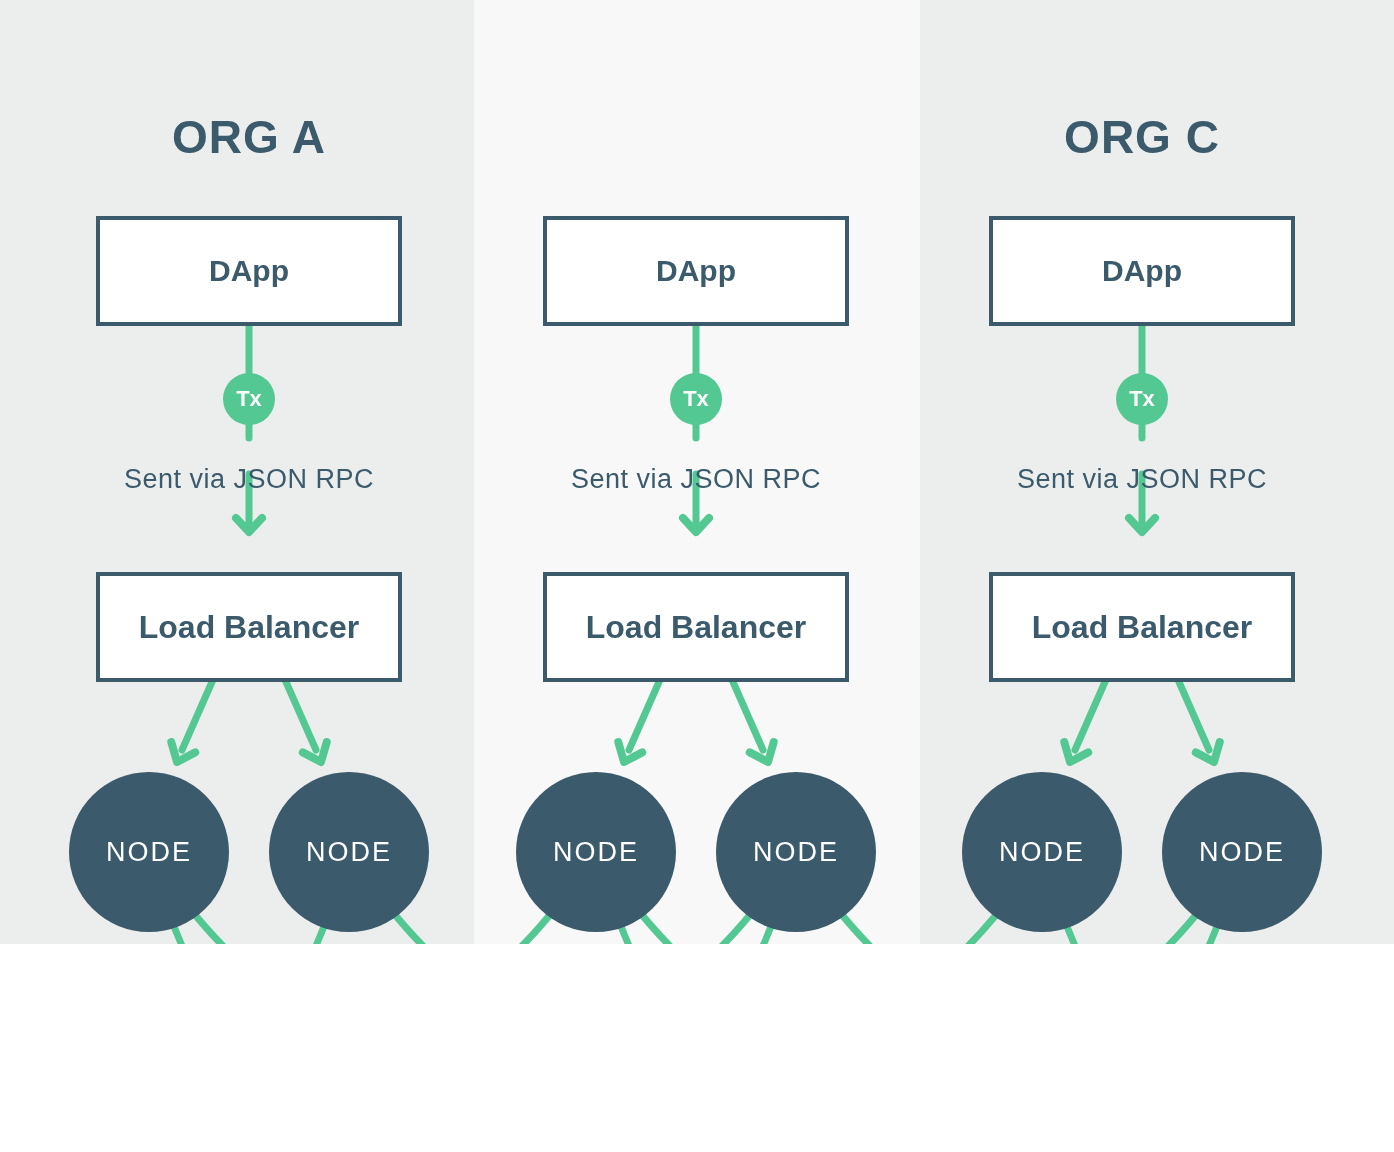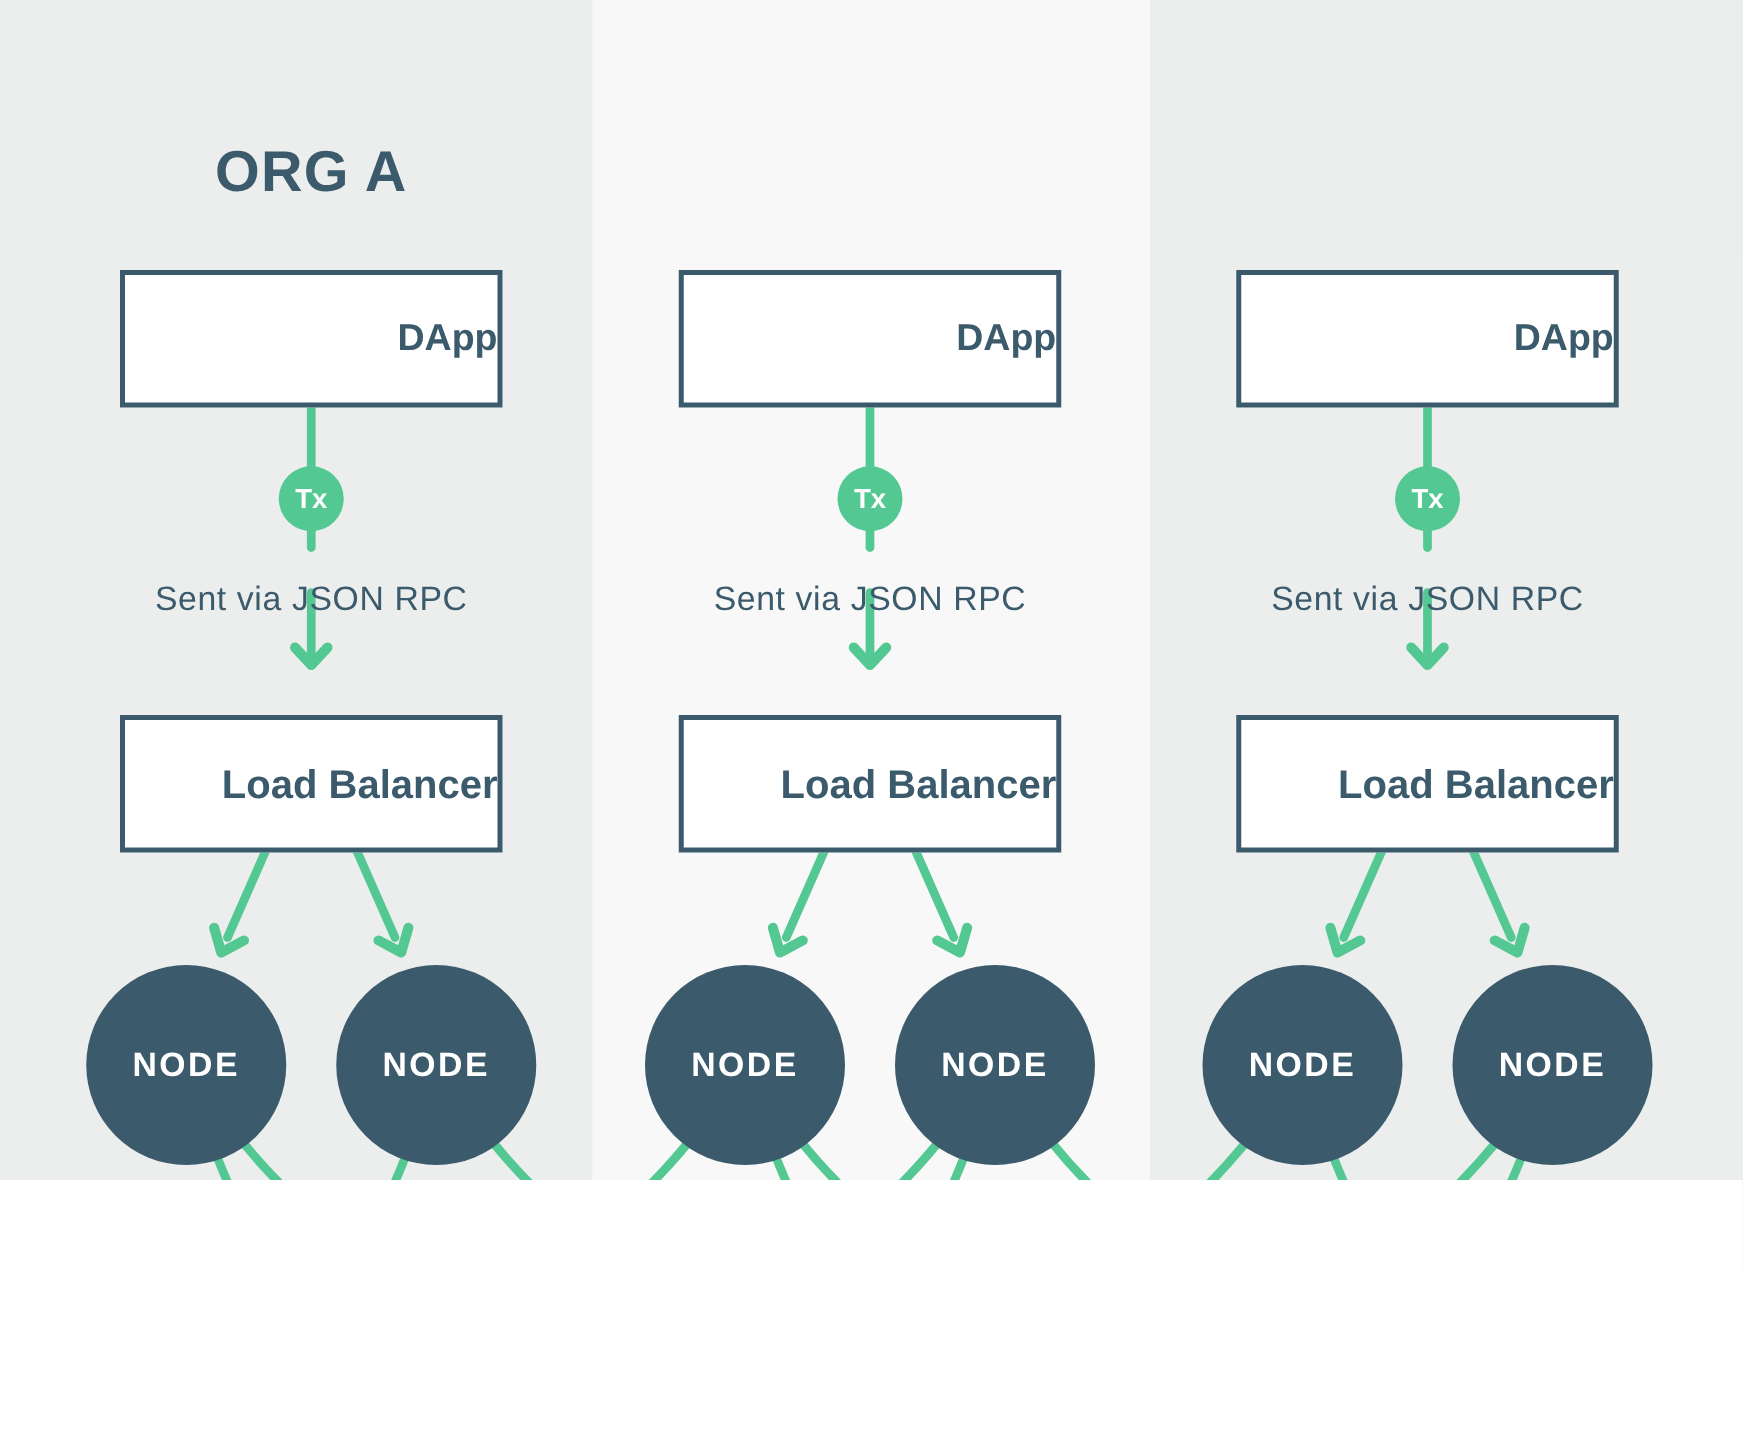--- a/index.html
+++ b/index.html
@@ -41,42 +41,42 @@
 
   .org-title {
     position: absolute; top: 110px; width: 100%; margin: 0;
     text-align: center; font-size: 46px; font-weight: bold;
     letter-spacing: 1px; color: var(--navy);
   }
   .box {
     position: absolute; left: 50%; transform: translateX(-50%);
     width: 306px; height: 110px; box-sizing: border-box;
     background: var(--box-fill); border: 4px solid var(--navy);
-    display: flex; align-items: center; justify-content: flex-end;
+    display: flex; align-items: center; justify-content: center;
     color: var(--navy); font-weight: bold;
   }
   .box-dapp { top: 216px; font-size: 30px; }
   .box-lb   { top: 572px; font-size: 32px; }
   .tx-badge {
     position: absolute; top: 373px; left: 50%; transform: translateX(-50%);
     width: 52px; height: 52px; border-radius: 50%;
     background: var(--green); color: #FFFFFF;
     font-size: 22px; font-weight: bold;
     display: flex; align-items: center; justify-content: center;
   }
   .rpc-label {
     position: absolute; top: 464px; width: 100%;
     text-align: center; font-size: 27px; letter-spacing: 0.5px;
     color: var(--navy);
   }
   .node {
     position: absolute; top: 772px;
     width: 160px; height: 160px; border-radius: 50%;
     background: var(--navy); color: var(--node-label);
-    font-size: 27px; font-weight: bold; letter-spacing: 2px;
+    font-size: 27px; font-weight: normal; letter-spacing: 2px;
     display: flex; align-items: center; justify-content: center;
   }
   .node-left  { left: calc(50% - 180px); }
   .node-right { left: calc(50% + 20px); }
 </style>
 </head>
 <body>
 
 <div class="canvas">
 
@@ -152,20 +152,21 @@
     </div>
     <div class="rpc-label">Sent via JSON RPC</div>
     <div class="box box-lb">
       <span>Load Balancer</span>
     </div>
     <div class="node node-left">NODE</div>
     <div class="node node-right">NODE</div>
   </section>
 
   <section class="org org-c">
+    <h2 class="org-title">ORG C</h2>
     <div class="box box-dapp">
       <span>DApp</span>
     </div>
     <div class="tx-badge">
       <span>Tx</span>
     </div>
     <div class="rpc-label">Sent via JSON RPC</div>
     <div class="box box-lb">
       <span>Load Balancer</span>
     </div>

